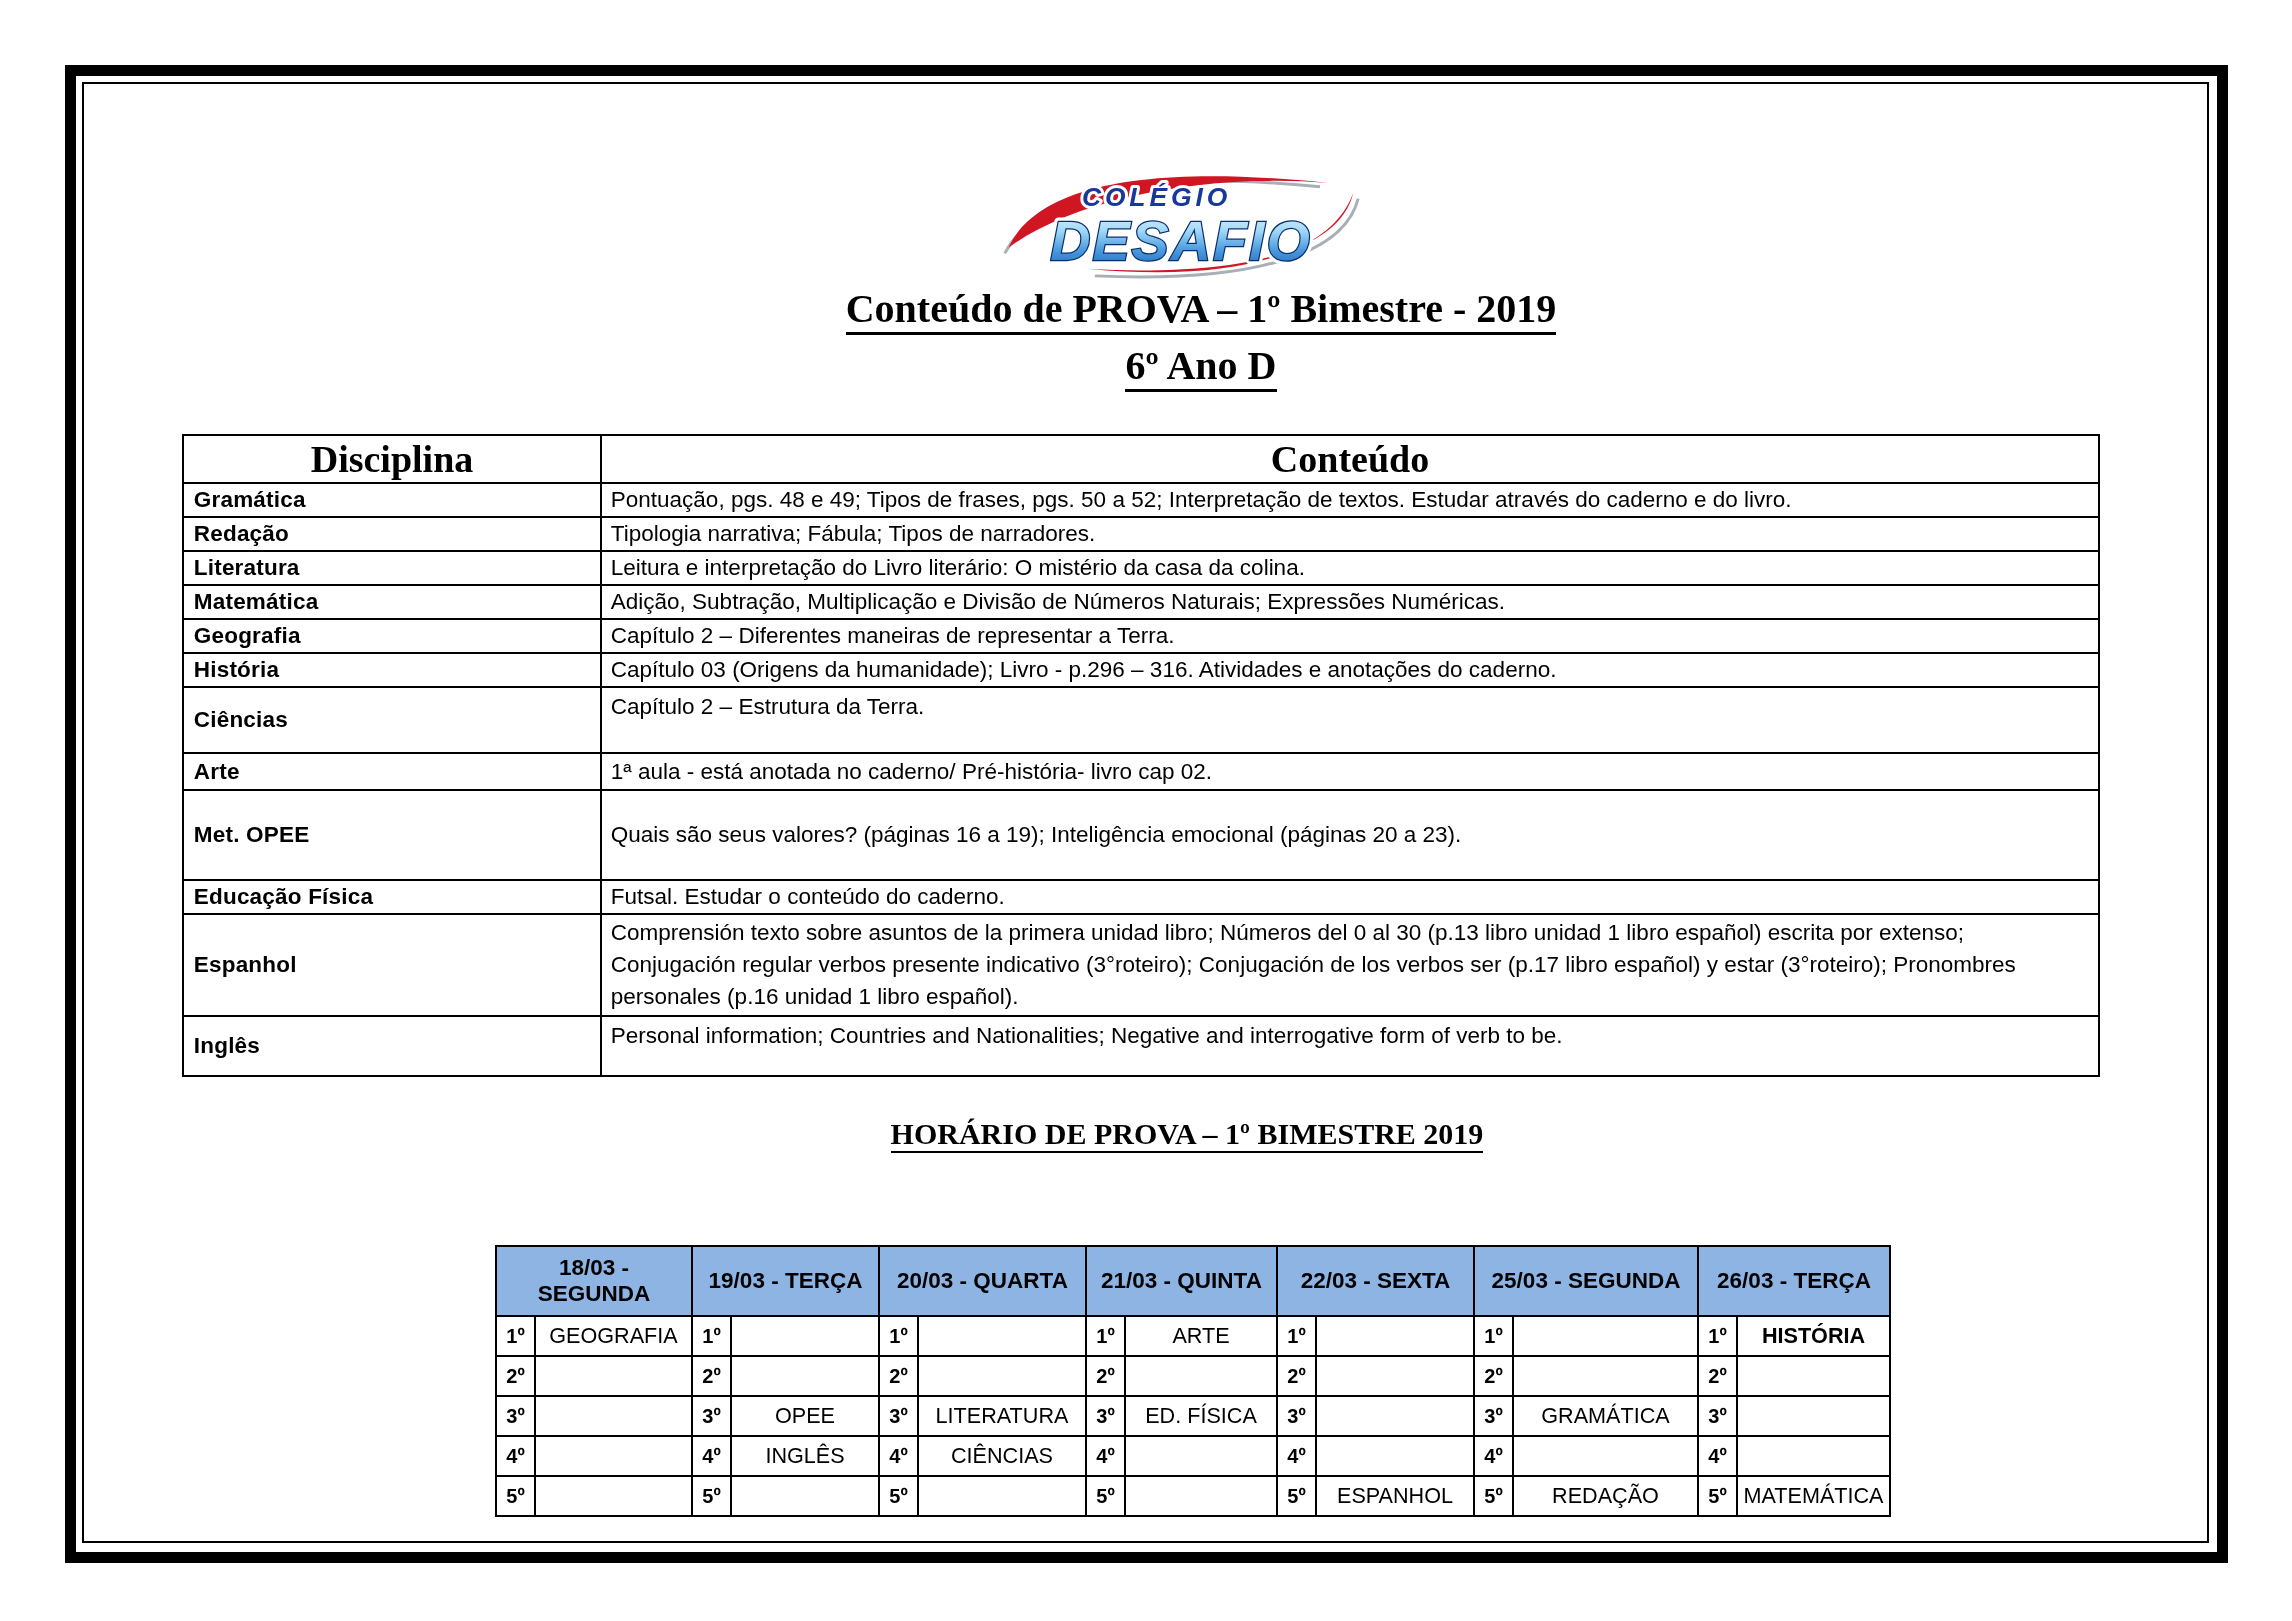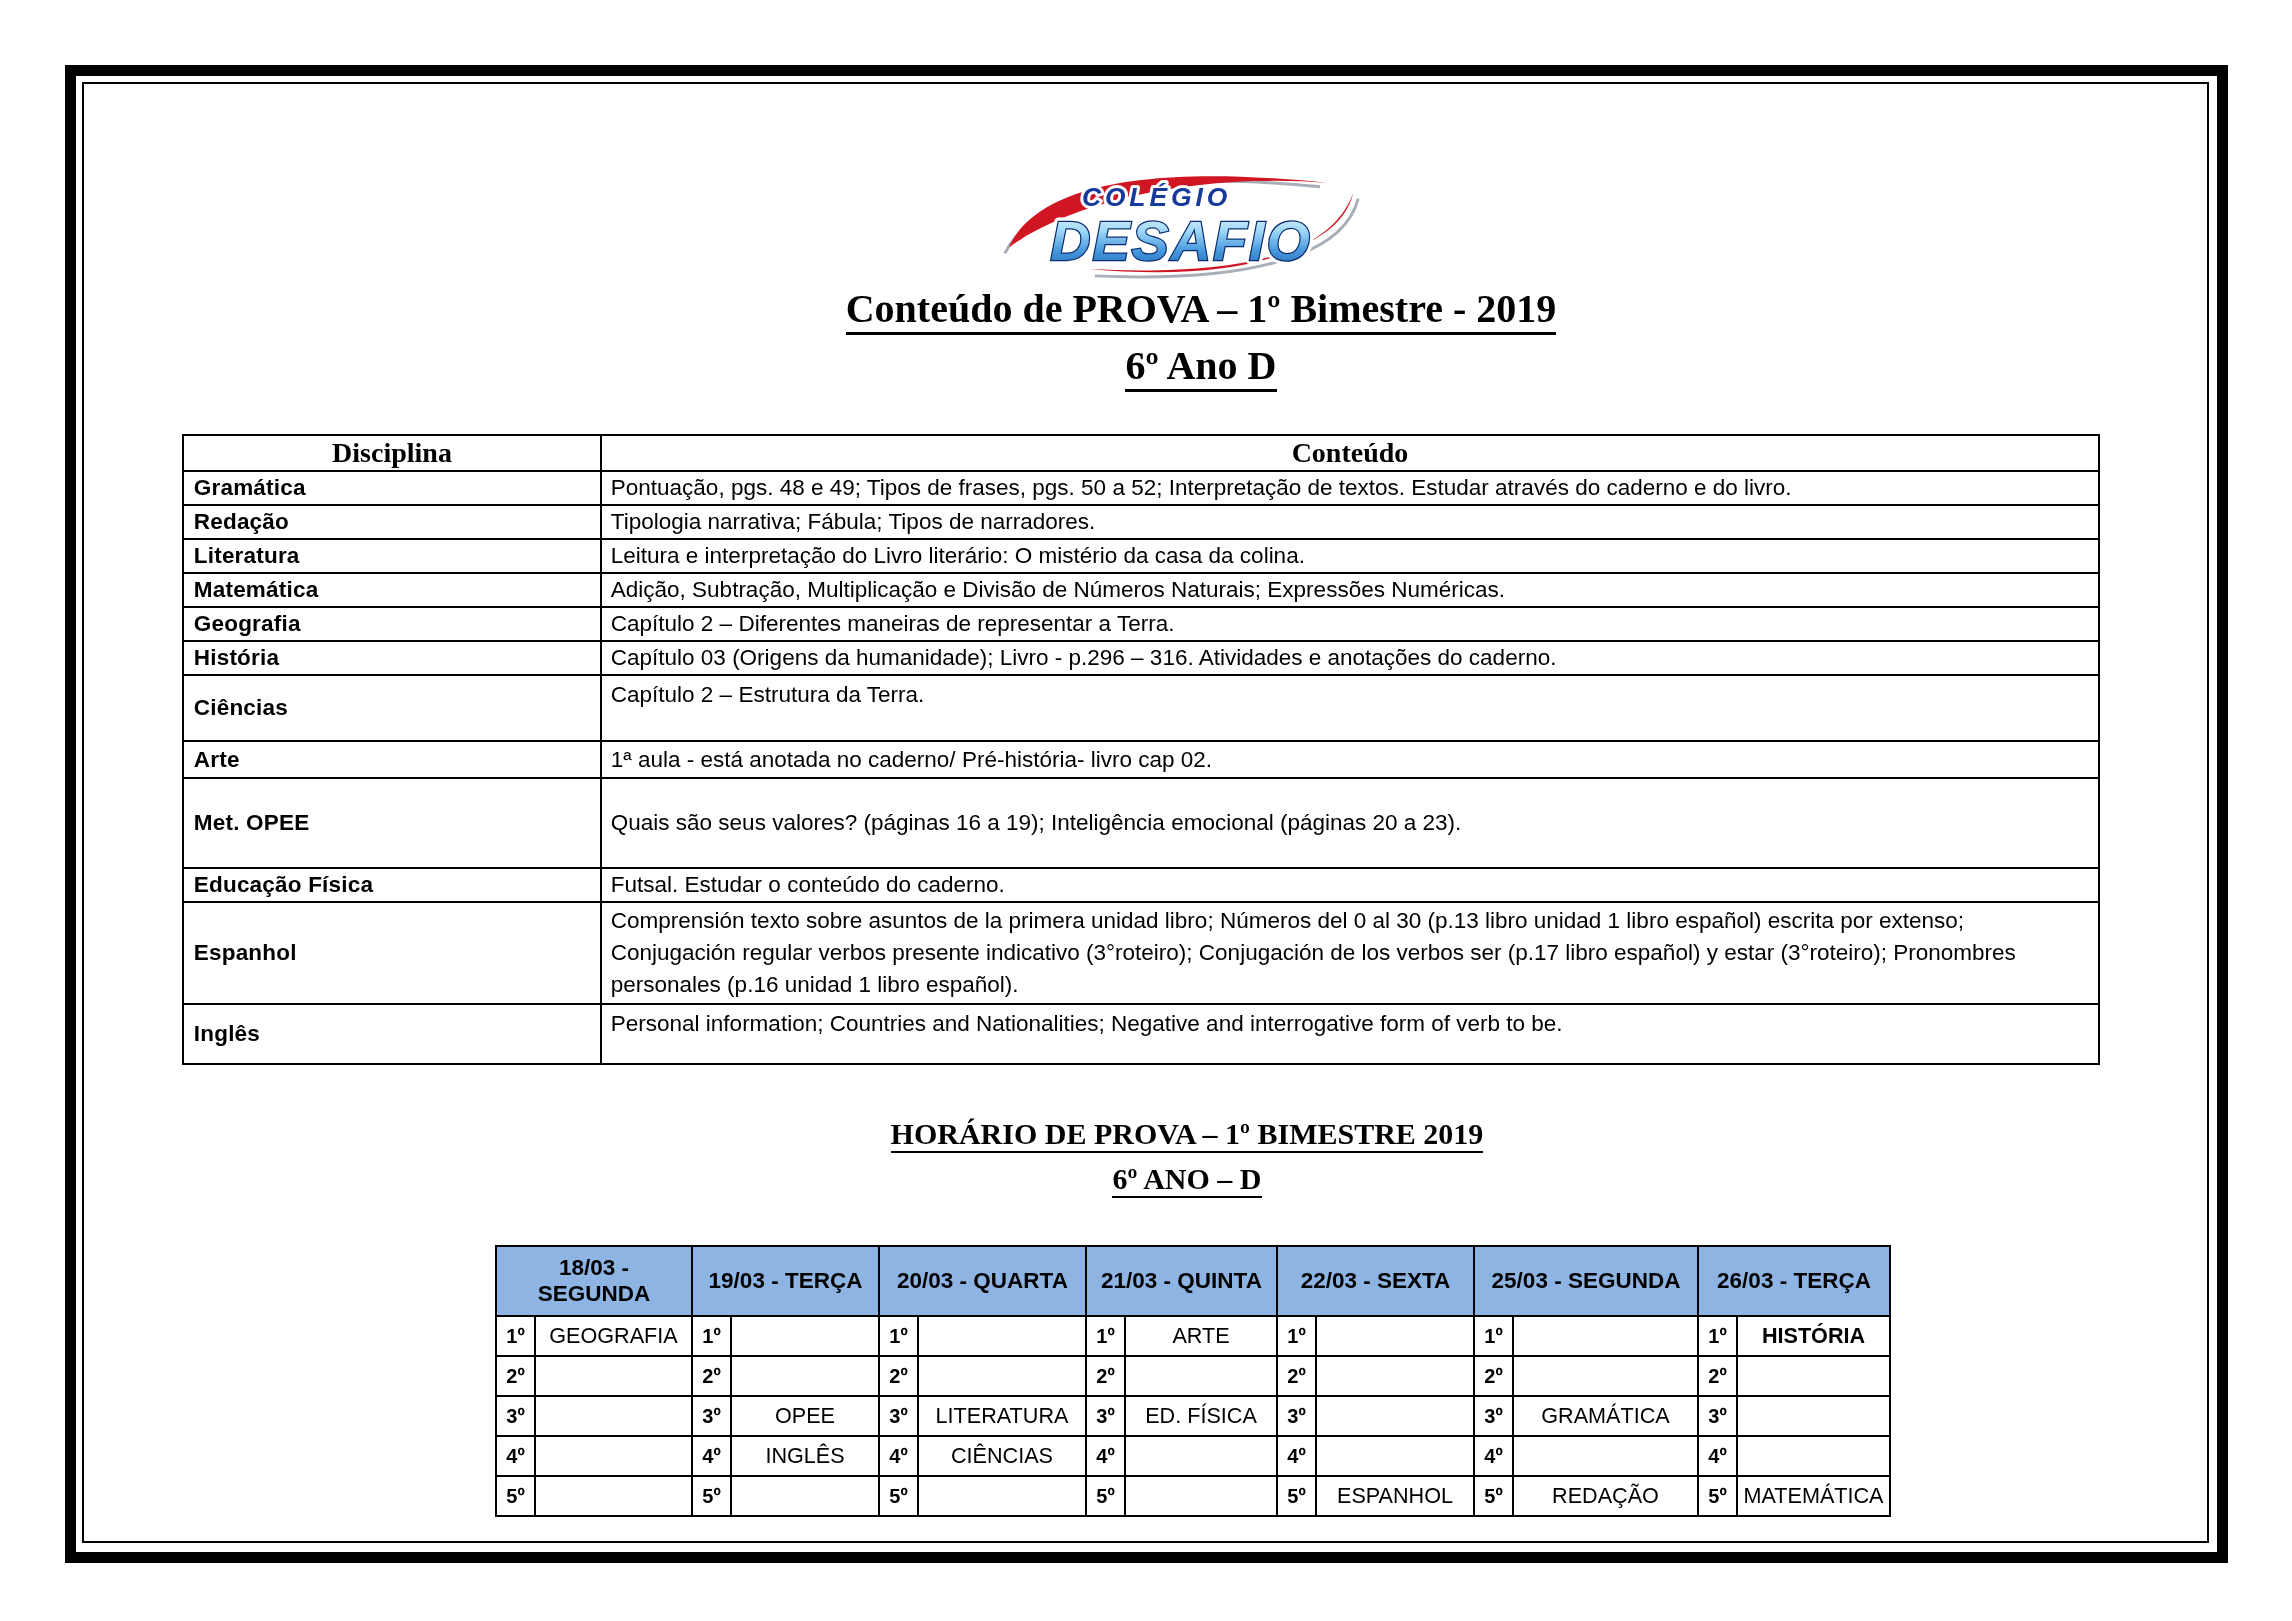--- a/index.html
+++ b/index.html
@@ -24,21 +24,21 @@
   .title-block .u { border-bottom:3.9px solid #000; padding-bottom:1px; }
 
   
   table.content-table {
     position:absolute; left:182px; top:434px; width:1918px;
     border-collapse:collapse; table-layout:fixed; border:2.9px solid #000;
   }
   .content-table th, .content-table td { border:2px solid #000; }
   .content-table th {
     font-family:"Liberation Serif","DejaVu Serif",serif; font-weight:bold;
-    font-size:28px; text-align:center; height:29px;
+    font-size:38px; text-align:center; height:29px;
   }
   .content-table td.disc {
     font-weight:bold; font-size:22.5px; padding:0 5.9px 0 9.8px; vertical-align:middle;
     letter-spacing:0.2px;
   }
   .content-table td.cont {
     font-size:22.5px; line-height:32px; padding:0 9.8px 0 8.8px; vertical-align:middle;
   }
   .content-table td.vtop { vertical-align:top; padding-top:2.9px; }
   tr.h33{height:32px;} tr.h34{height:33px;} tr.h35{height:34px;} tr.h38{height:37px;}
@@ -153,21 +153,20 @@
   </tr>
   <tr class="h61">
     <td class="disc">Inglês</td>
     <td class="cont vtop">Personal information; Countries and Nationalities; Negative and interrogative form of verb to be.</td>
   </tr>
 </tbody>
   </table>
 
 <div class="sched-title">
   <div><span class="u">HORÁRIO DE PROVA – 1º BIMESTRE 2019</span></div>
-  <div><span class="u">6º ANO – D</span></div>
 </div>
 
 <table class="sched">
   <colgroup>
     <col style="width:39px">
       <col style="width:157px">
     <col style="width:39px">
       <col style="width:148px">
     <col style="width:39px">
       <col style="width:168px">

